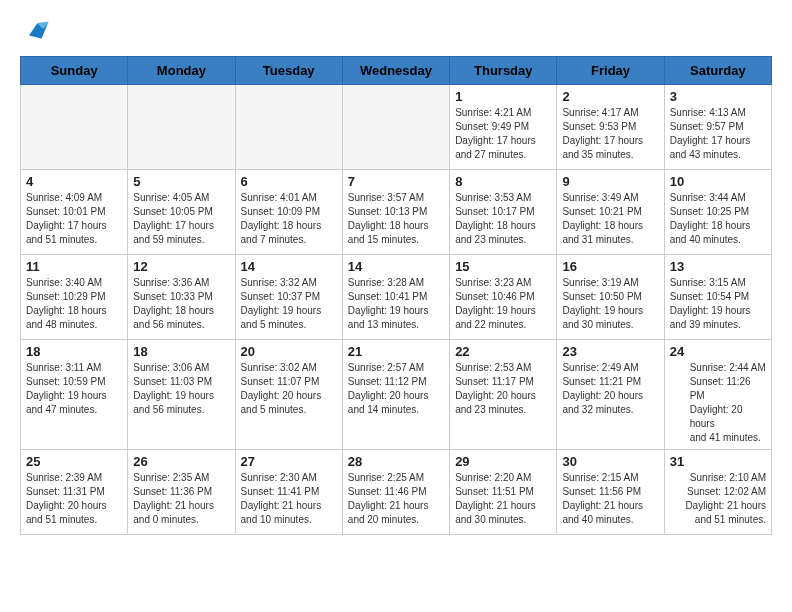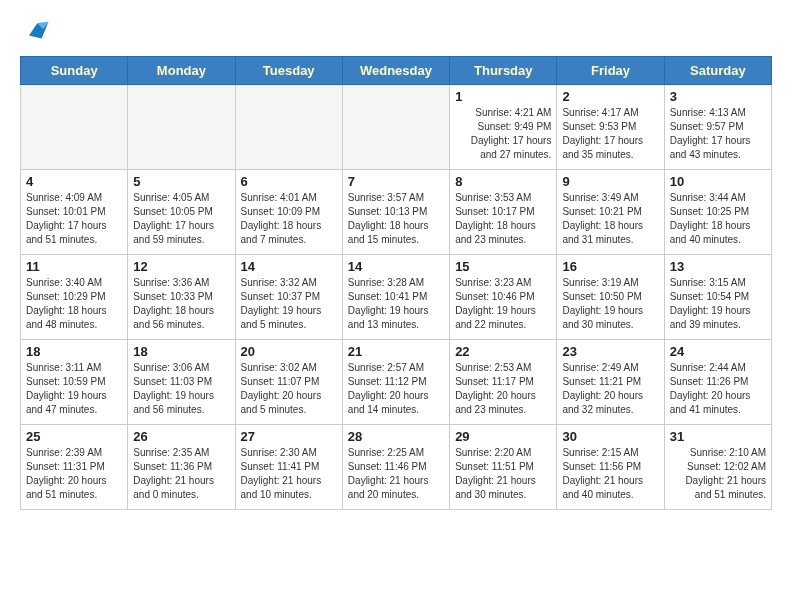--- a/index.html
+++ b/index.html
@@ -52,21 +52,21 @@
       font-weight: normal;
       color: #555;
     }
     .calendar {
       width: 100%;
       border-collapse: collapse;
       border: 1px solid #aaa;
     }
     .calendar th {
       background: #3a7fc1;
-      color: #fef9c3;
+      color: #000000;
       font-size: 13px;
       font-weight: bold;
       padding: 6px 4px;
       text-align: center;
       border: 1px solid #2a6aaa;
     }
     .calendar td {
       width: calc(100% / 7);
       vertical-align: top;
       padding: 4px 5px;
@@ -132,21 +132,21 @@
         </tr>
     </thead>
     <tbody id="calendar-body">
     <tr class="week-row">
           <td class="empty"></td>
           <td class="empty"></td>
           <td class="empty"></td>
           <td class="empty"></td>
           <td>
             <div class="day-number">1</div>
-            <div class="day-info" style="white-space: pre-line; text-align: right;">Sunrise: 4:21 AM
+            <div class="day-info" style="white-space: pre-line;">Sunrise: 4:21 AM
 Sunset: 9:49 PM
 Daylight: 17 hours
 and 27 minutes.</div>
           </td>
           <td>
             <div class="day-number">2</div>
             <div class="day-info" style="white-space: pre-line;">Sunrise: 4:17 AM
 Sunset: 9:53 PM
 Daylight: 17 hours
 and 35 minutes.</div>
@@ -299,21 +299,21 @@
           </td>
           <td>
             <div class="day-number">23</div>
             <div class="day-info" style="white-space: pre-line;">Sunrise: 2:49 AM
 Sunset: 11:21 PM
 Daylight: 20 hours
 and 32 minutes.</div>
           </td>
           <td>
             <div class="day-number">24</div>
-            <div class="day-info" style="white-space: pre-line;">Sunrise: 2:44 AM
+            <div class="day-info" style="white-space: pre-line; margin-left: 20px;">Sunrise: 2:44 AM
 Sunset: 11:26 PM
 Daylight: 20 hours
 and 41 minutes.</div>
           </td>
         </tr>
         <tr class="week-row">
           <td>
             <div class="day-number">25</div>
             <div class="day-info" style="white-space: pre-line;">Sunrise: 2:39 AM
 Sunset: 11:31 PM

